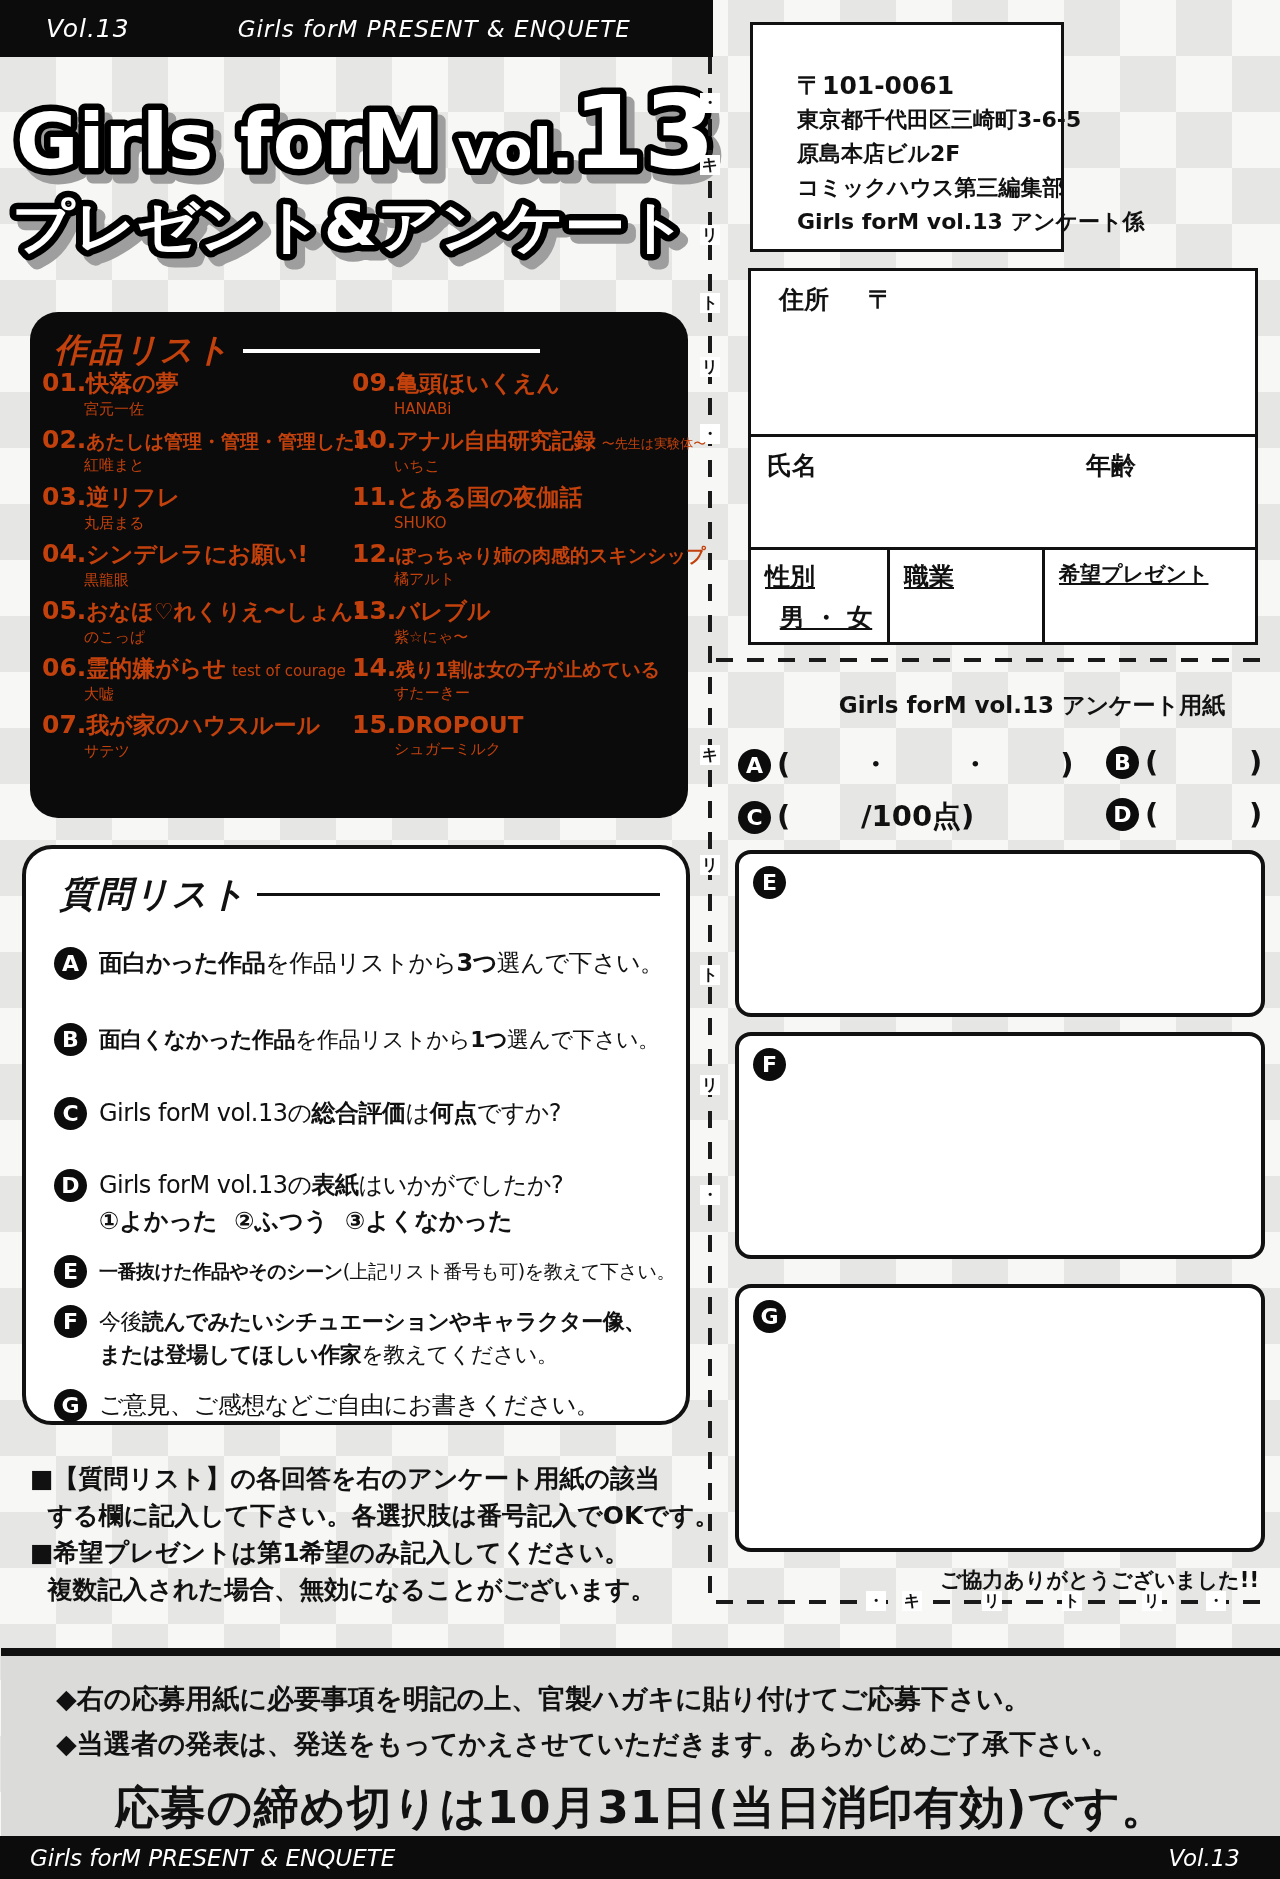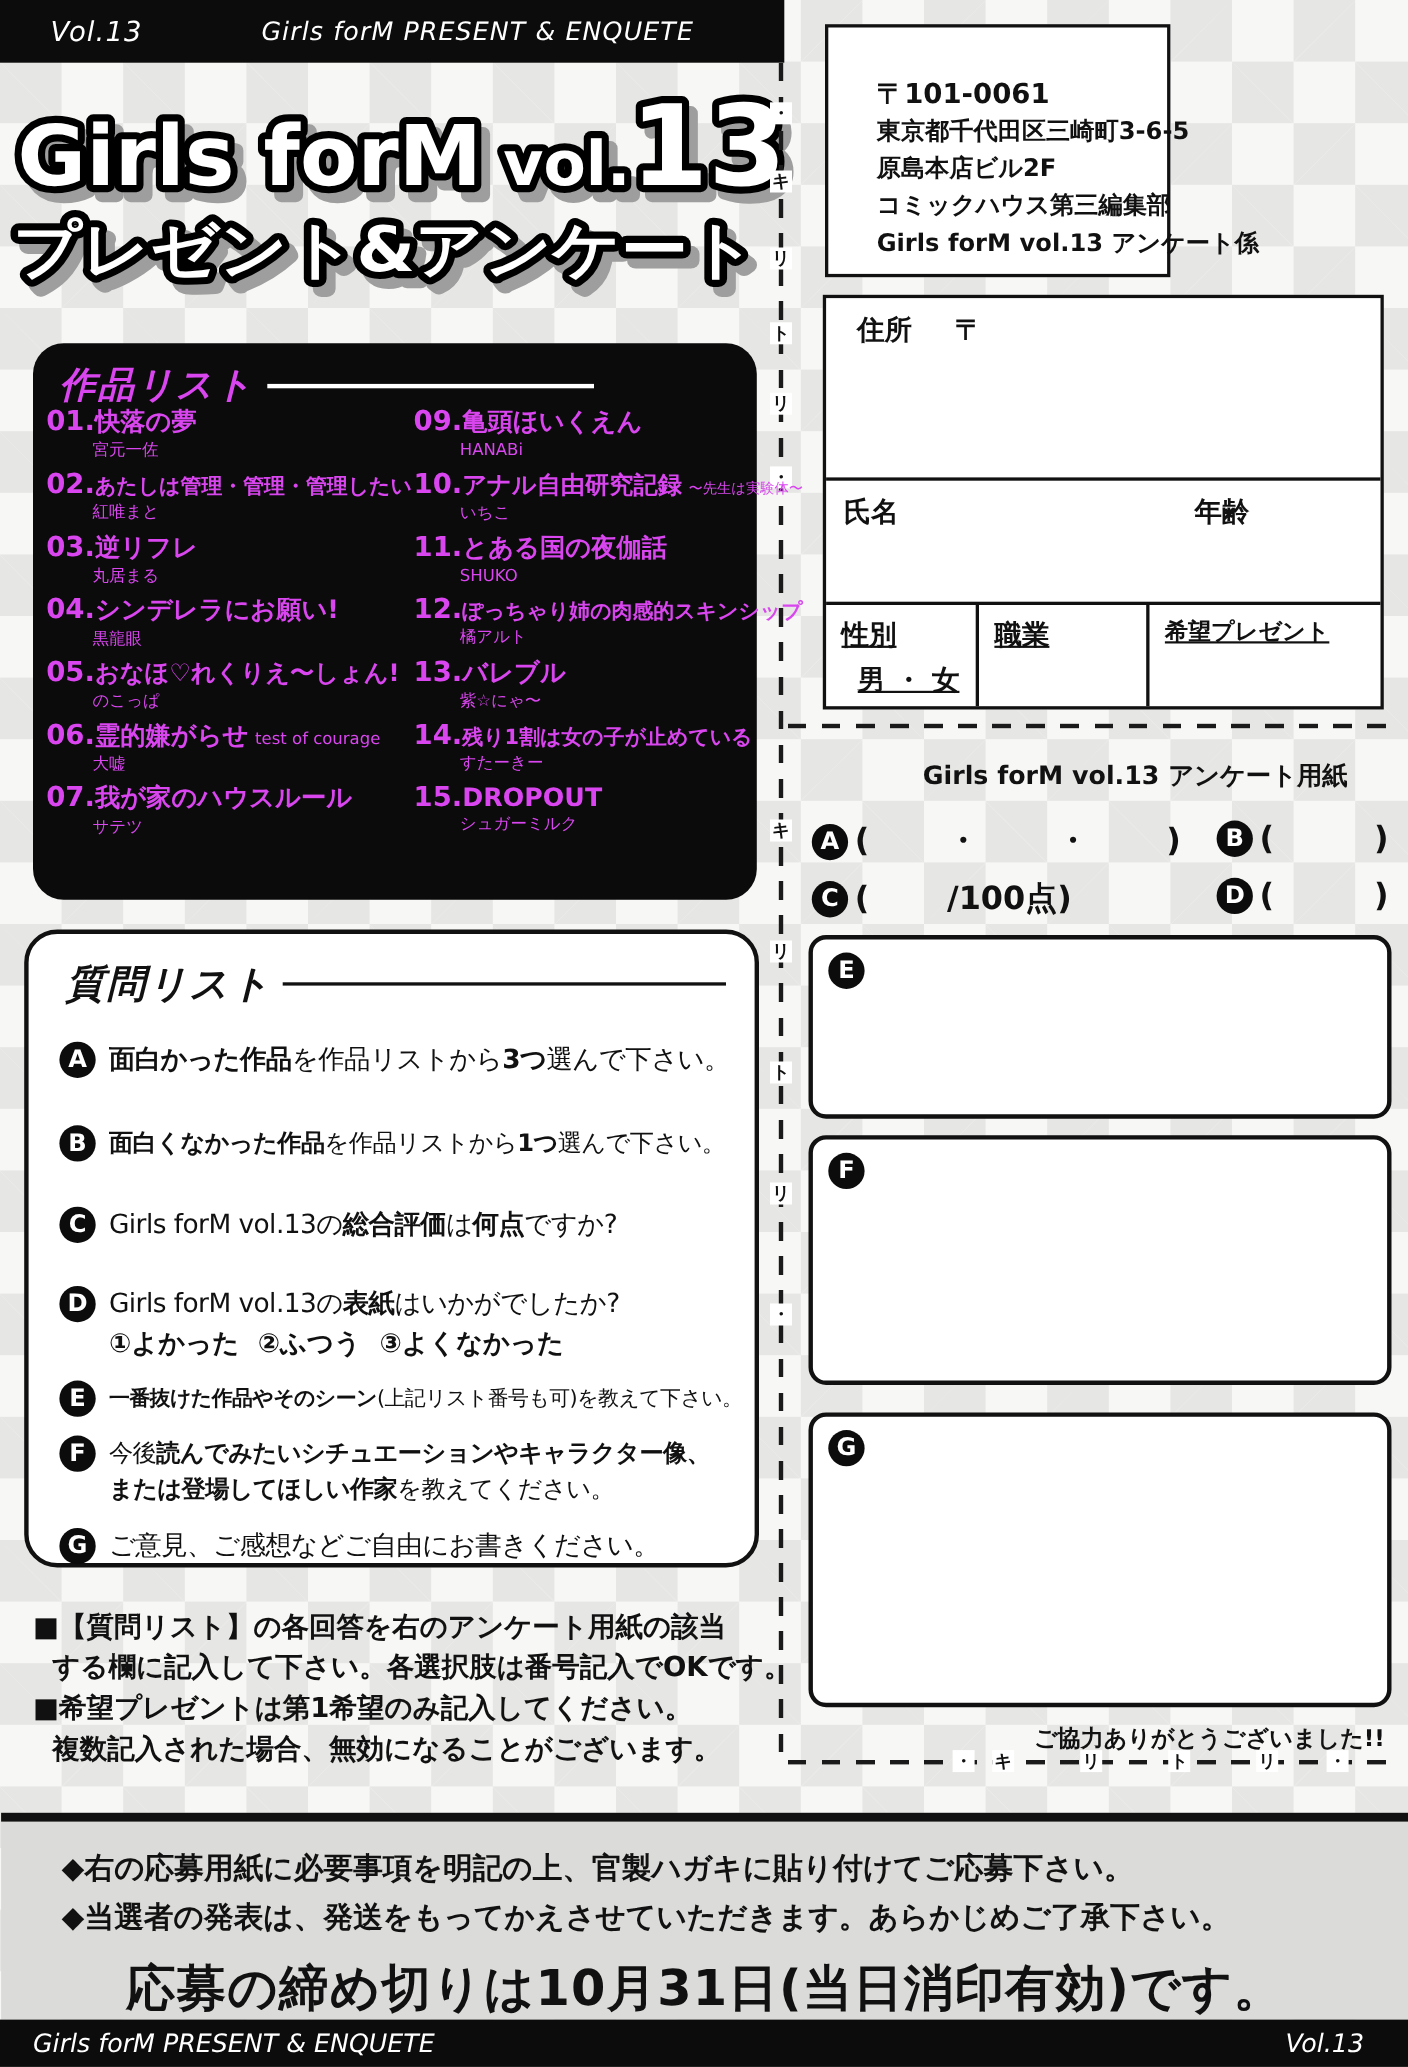--- a/index.html
+++ b/index.html
@@ -64,27 +64,27 @@
   .clabel { display:inline-flex; width:33px; height:33px; border-radius:50%; background:#0c0c0c; color:#fff; font-weight:bold; font-size:22px; align-items:center; justify-content:center; flex:0 0 auto; }
   .ansval { font-size:29px; font-weight:600; margin-left:6px; white-space:pre; }
   .wbox { background:#fff; border:4px solid #111; border-radius:16px; }
   .ebox { left:735px; top:850px; width:530px; height:167px; }
   .fbox2 { left:735px; top:1032px; width:530px; height:227px; }
   .gbox { left:735px; top:1284px; width:530px; height:268px; }
   .wbox .clabel { position:absolute; left:14px; top:12px; }
   .thanks { left:735px; top:1566px; width:524px; text-align:right; font-weight:bold; font-size:21px; }
 
   
-  .works { left:30px; top:312px; width:658px; height:506px; background:#0b0b0b; border-radius:28px; color:#d946ef; }
+  .works { left:30px; top:312px; width:658px; height:506px; background:#0b0b0b; border-radius:28px; color:#c2410c; }
   .whead { position:absolute; left:24px; top:16px; display:flex; align-items:center; width:486px; }
   .whead .t { font-size:33px; font-weight:bold; font-style:italic; letter-spacing:2px; white-space:nowrap; }
   .whead .line { flex:1; height:4px; background:#fff; margin-left:12px; }
   .wcol { position:absolute; top:56px; }
   .wcol1 { left:12px; width:300px; }
-  .wcol2 { left:322px; width:336px;margin-left:24px; }
+  .wcol2 { left:322px; width:336px; }
   .w-item { height:57px; white-space:nowrap; }
   .w-no { font-size:25px; font-weight:bold; }
   .w-title { font-size:23px; font-weight:bold; }
   .w-title.small { font-size:19px; }
   .w-title.mid { font-size:22px; }
   .w-suffix { font-size:15px; margin-left:6px; }
   .w-suffix.tiny { font-size:13px; }
   .w-author { font-size:15px; margin-left:42px; margin-top:1px; }
 
   

